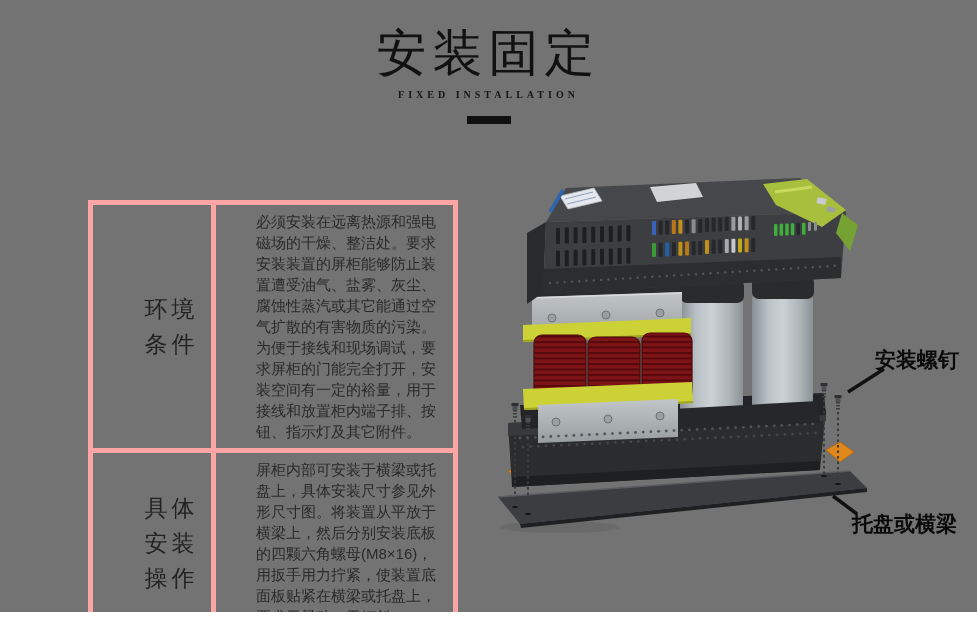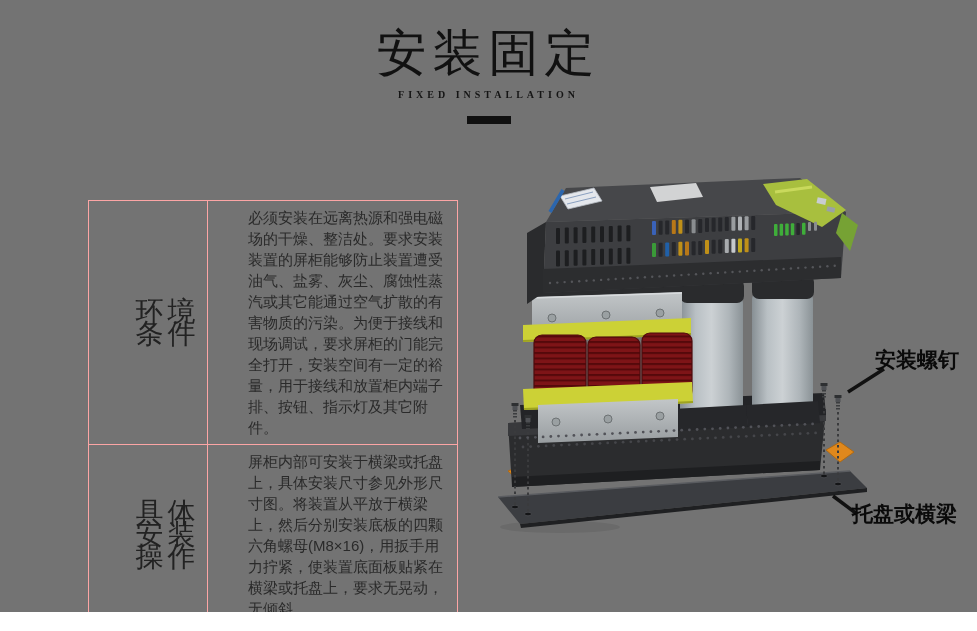--- a/index.html
+++ b/index.html
@@ -8,34 +8,34 @@
   
   .header{position:absolute;top:0;left:0;right:0;text-align:center;padding-top:24px;}
   .title{font-family:"Liberation Serif","DejaVu Serif",serif;font-size:50px;line-height:58px;
          font-weight:400;letter-spacing:6px;color:#111;margin:0;}
   .subtitle{font-family:"Liberation Serif","DejaVu Serif",serif;font-size:10px;line-height:18px;
             letter-spacing:4px;color:#151515;margin-top:4px;font-weight:600;}
   .title-bar{width:44px;height:8px;background:#101010;margin:12px auto 0 auto;}
   
   .spec-table{position:absolute;left:88px;top:200px;border-collapse:collapse;
               width:370px;table-layout:fixed;}
-  .spec-table td{border:1px solid #fca5a5;vertical-align:middle;padding-left:40px;}
-  .label-cell{width:77px;text-align:center;font-size:28px;letter-spacing:4px;line-height:22px;
+  .spec-table td{border:5px solid #fca5a5;vertical-align:middle;padding-left:40px;}
+  .label-cell{width:77px;text-align:center;font-size:23px;letter-spacing:4px;line-height:35px;
               color:#222;white-space:pre-line;}
   .content-cell{font-size:15px;line-height:21px;color:#2a2a2a;padding:6px 9px 6px 15px;
                 text-align:left;}
   .row-env{height:176px;}
   .row-op{height:143px;}
   
   .illustration{position:absolute;left:490px;top:165px;width:487px;height:380px;}
   .illustration svg{position:absolute;left:0;top:0;}
   .callout{position:absolute;font-size:21px;font-weight:bold;color:#0a0a0a;white-space:nowrap;
            font-family:"Liberation Sans",sans-serif;}
   .callout-screws{left:385px;top:181px;}
-  .callout-tray{left:362px;top:335px;text-align:center;}
+  .callout-tray{left:362px;top:345px;text-align:center;}
 </style>
 </head>
 <body>
 
 <div class="page">
 
   <div class="header">
     <h1 class="title">安装固定</h1>
     <div class="subtitle">FIXED INSTALLATION</div>
     <div class="title-bar"></div>

